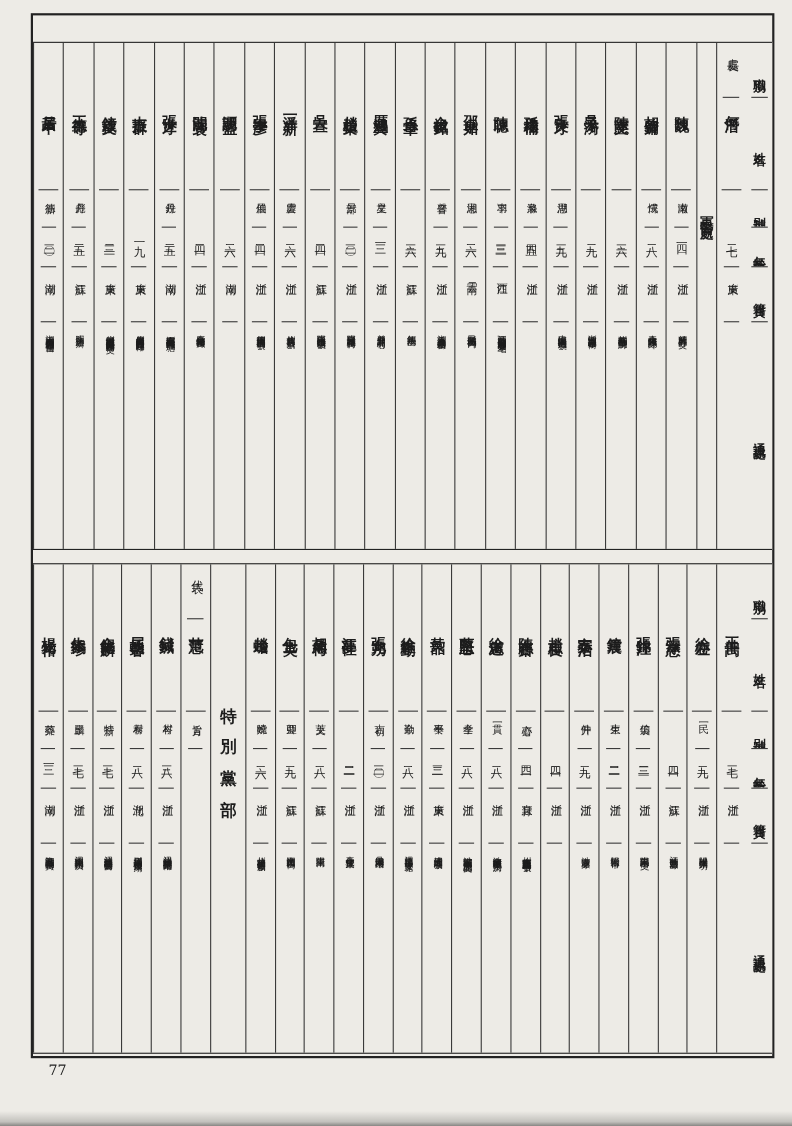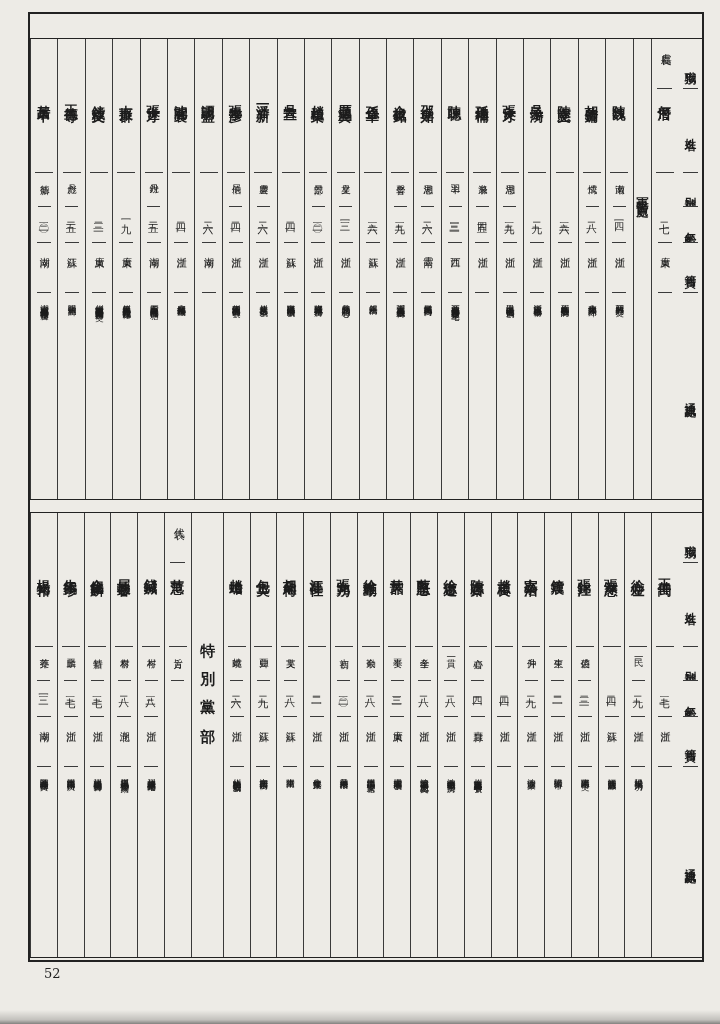--- a/index.html
+++ b/index.html
@@ -465,14 +465,14 @@
         <div class="col pcol">
           <div class="cell vt f-position r0"></div>
           <div class="cell vt f-name r1">楊光裕</div>
           <div class="cell vt f-alias r2">藥芥</div>
           <div class="cell vt f-age r3">三一</div>
           <div class="cell vt f-origin r4">湖南</div>
           <div class="cell vt f-address r5">湘陰三井頭吳寶華轉</div>
         </div>
       </div>
   </div>
-  <div class="page-number">52</div>
+  <div class="page-number">77</div>
 </div>
 
 </body></html>

